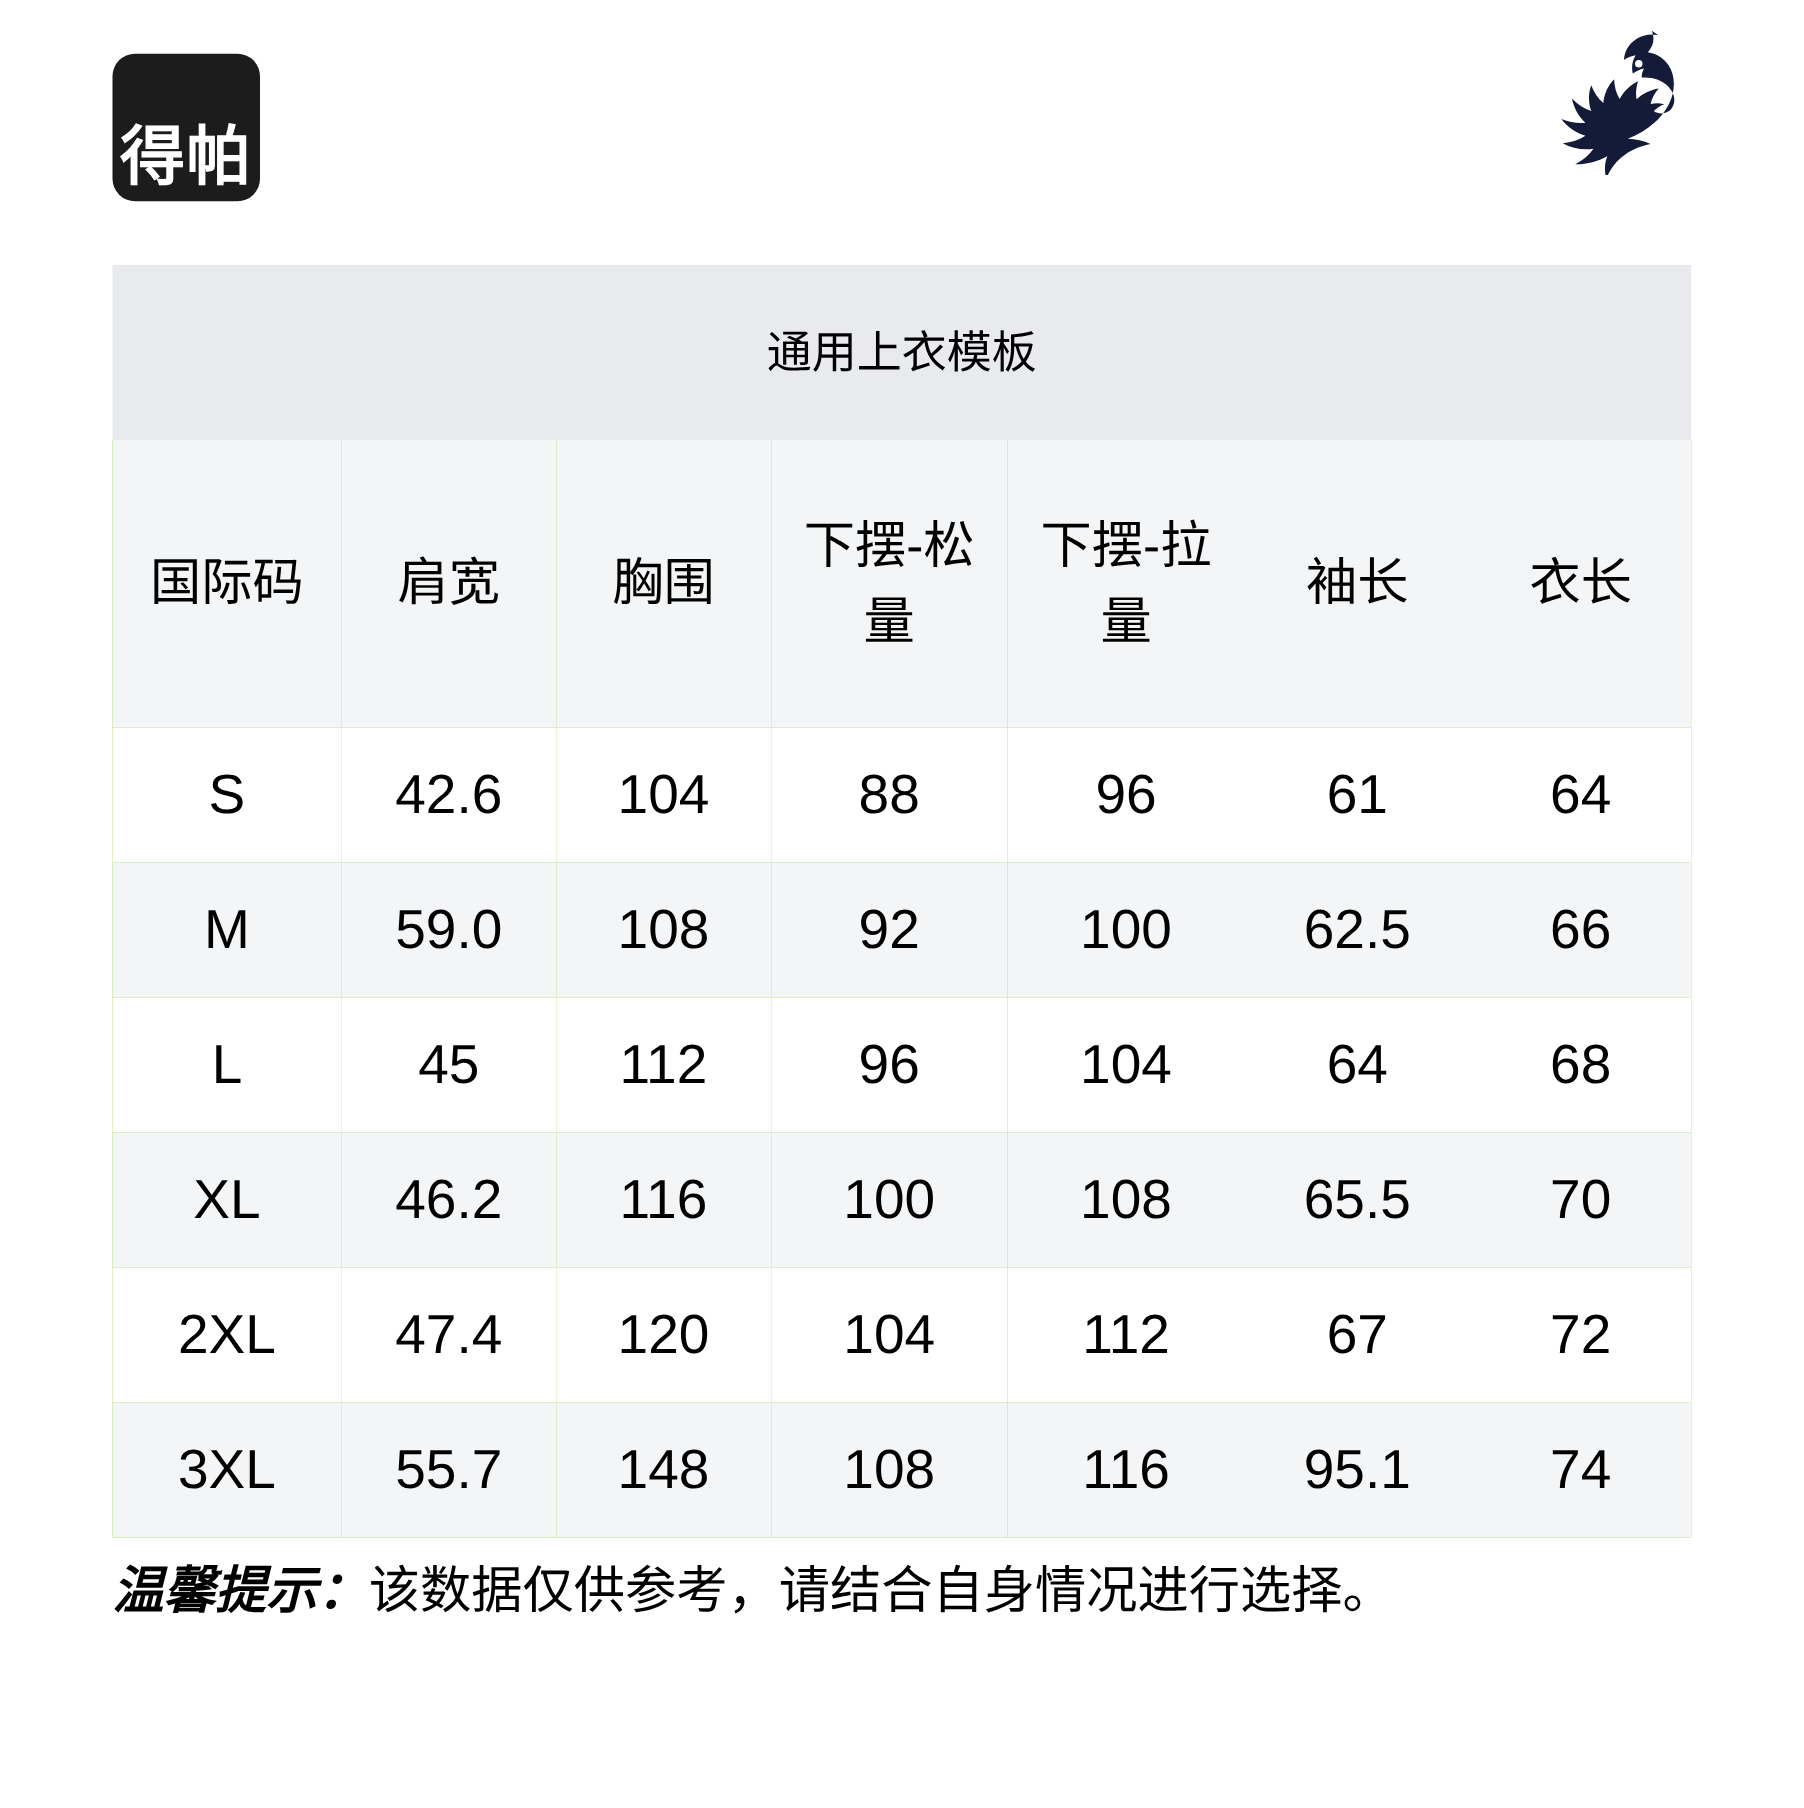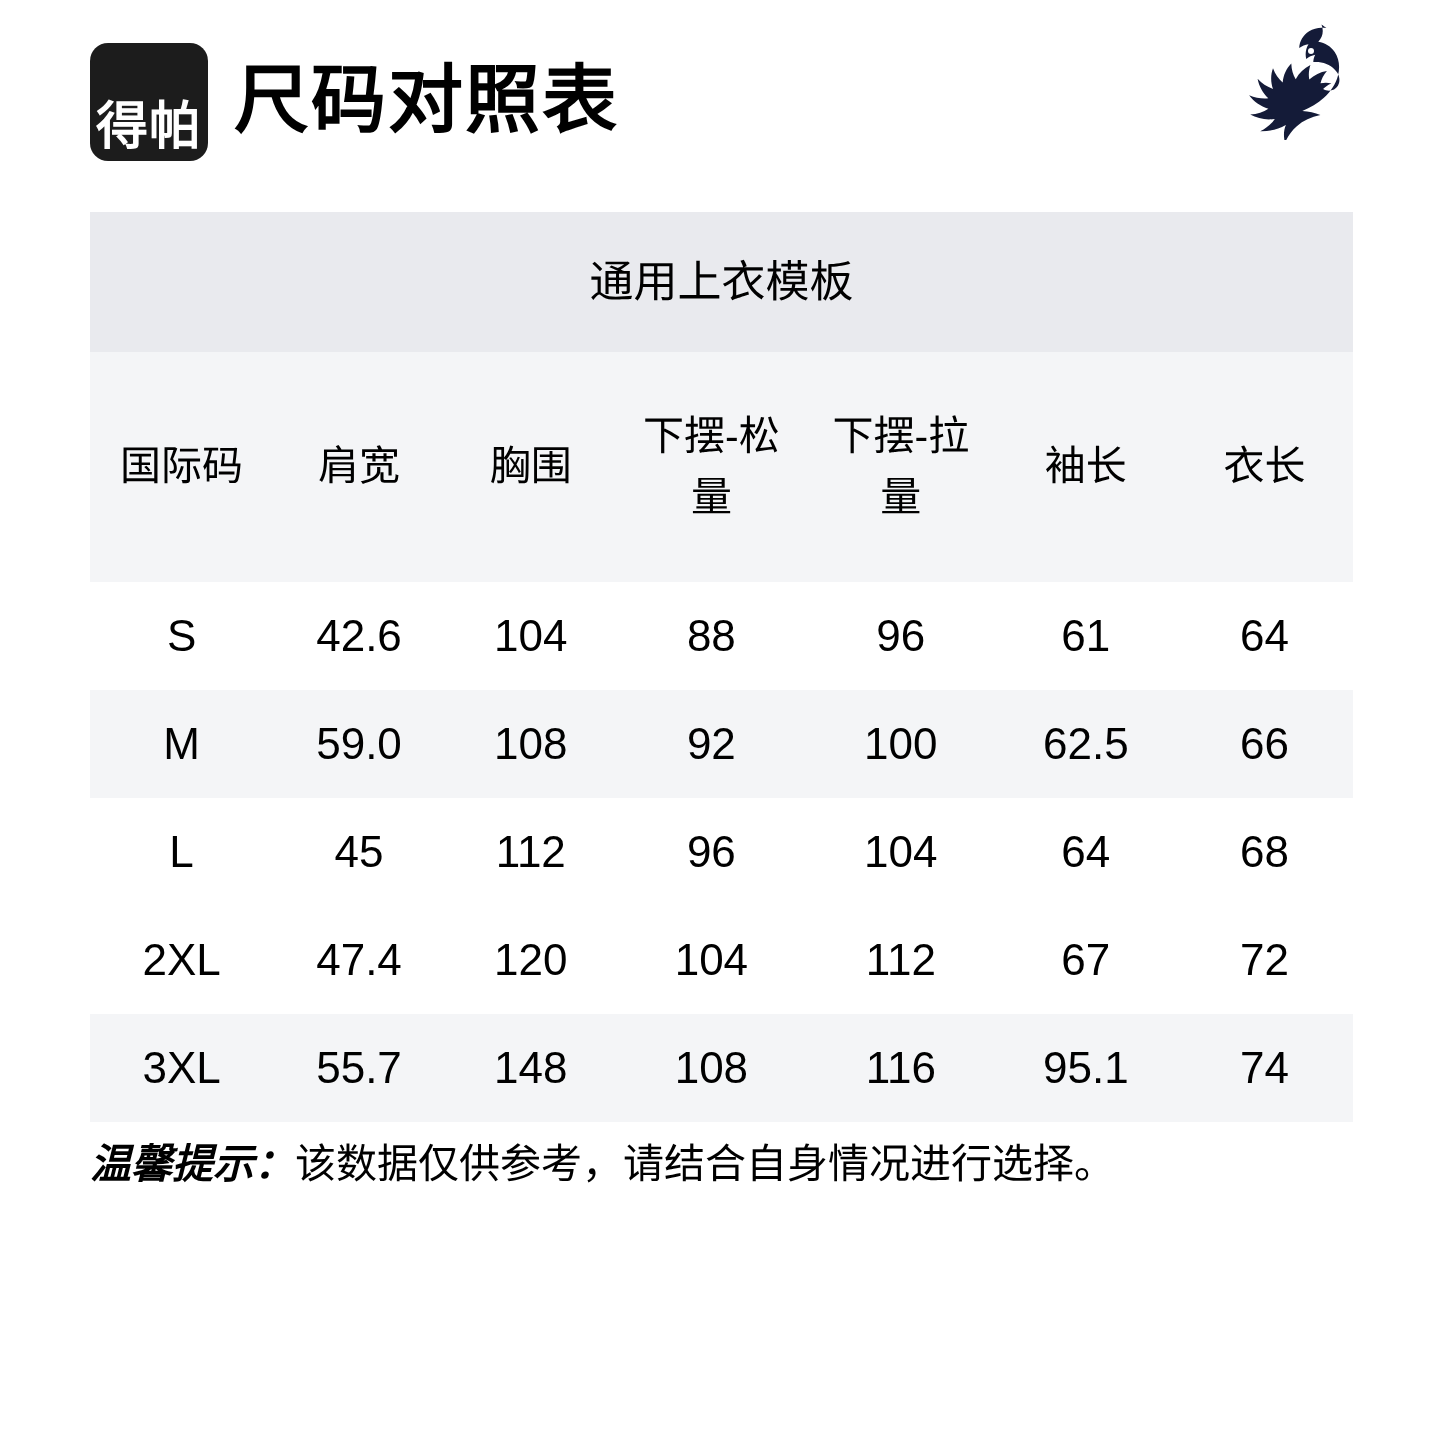--- a/index.html
+++ b/index.html
@@ -70,21 +70,21 @@
     width: 1263px;
   }
   .title-band {
     background: #e9eaee;
     height: 140px;
     display: flex;
     align-items: center;
     justify-content: center;
   }
   .title-band-text {
-    font-size: 44px;
+    font-size: 36px;
     line-height: 1;
   }
 
   table.size-table {
     border-collapse: collapse;
     width: 100%;
     table-layout: fixed;
     background: #84cc16;
   }
   table.size-table col.c0 { width: 14.5%; }
@@ -140,21 +140,20 @@
 </style>
 </head>
 <body>
 
 <div class="page">
 
   <div class="header">
     <div class="brand-badge">
       <span class="brand-badge-text">得帕</span>
     </div>
-    <div class="header-title">尺码对照表</div>
 
     <div class="logo-wrap">
       <svg viewBox="0 0 130 120" width="130" height="120" aria-hidden="true">
         <path fill="#141b38" d="M96.5 4.5c2.5 6.8 1.2 12.5-3.2 17.2 6.8 1.1 12.6 4.6 16.4 10.2 4.6 6.8 5.4 15.4 3.3 23.6-2.2 8.6-7.4 16.2-14.1 22.3-6.2 5.6-13.6 10-21.6 13.2 6.4 0.3 12.6 1.6 18.1 4.1-9.3 1.8-17.3 5.6-23.6 11.1-5.3 4.6-9.2 10.3-11.8 16.6-1.6-6.2-1.4-12.3 0.8-17.9-7.8 4.4-16.6 6.6-25.6 6.4 6.1-3.1 11.1-7.2 14.6-12.3-8.6 1.2-17.2-0.2-24.6-4.4 7.1-0.6 13.3-2.6 18.2-5.9-7.9-2.4-14.6-7-19.3-13.4 6.5 2.6 13 3.6 19.2 3-5.6-5.3-9.3-12-10.7-19.5 4.6 4.9 9.8 8.3 15.4 10.1-2.4-6.8-2.5-14 0-20.7 2.2 5.9 5.5 10.7 9.7 14.2 0.6-7.2 3.6-13.8 8.6-18.9 0.2 6.1 1.7 11.4 4.4 15.7 3.3-6.2 8.4-11.1 14.7-14.2-1.6 5.2-2 10.1-1.1 14.5 4.9-4.6 11-7.6 17.6-8.6-3.3 3.9-5.5 8.1-6.4 12.4 3.6-0.9 7.3-0.9 10.9 0.1-3.4 1.3-6.2 3.2-8.3 5.6 4.9 3.2 11.9 1.8 14.8-3.2 2.2-3.7 2-8.4-0.4-12.7-3.1-5.5-9.1-9.4-16.3-10.7-2.6-0.5-5.3-0.6-7.9-0.4 0.1-2.6 0.7-5 1.9-7.2-3.3 0.7-6.4 2.1-9 4.1-1.2-5.1-0.4-10.2 2.3-14.6-3.4 0.5-6.6 1.8-9.3 3.7 0.3-6.8 3.9-13 9.9-16.8 5-3.2 11.3-4.3 17.3-3.1z"></path>
         <circle cx="86" cy="31" r="3" fill="#ffffff"></circle>
       </svg>
     </div>
   </div>
 
   <div class="table-wrap">
@@ -221,20 +220,29 @@
         </tr>
         <tr class="odd">
           <td>L</td>
           <td>45</td>
           <td>112</td>
           <td>96</td>
           <td>104</td>
           <td>64</td>
           <td>68</td>
         </tr>
+        <tr class="even">
+          <td>XL</td>
+          <td>46.2</td>
+          <td>116</td>
+          <td>100</td>
+          <td>108</td>
+          <td>65.5</td>
+          <td>70</td>
+        </tr>
         <tr class="odd">
           <td>2XL</td>
           <td>47.4</td>
           <td>120</td>
           <td>104</td>
           <td>112</td>
           <td>67</td>
           <td>72</td>
         </tr>
         <tr class="even">

